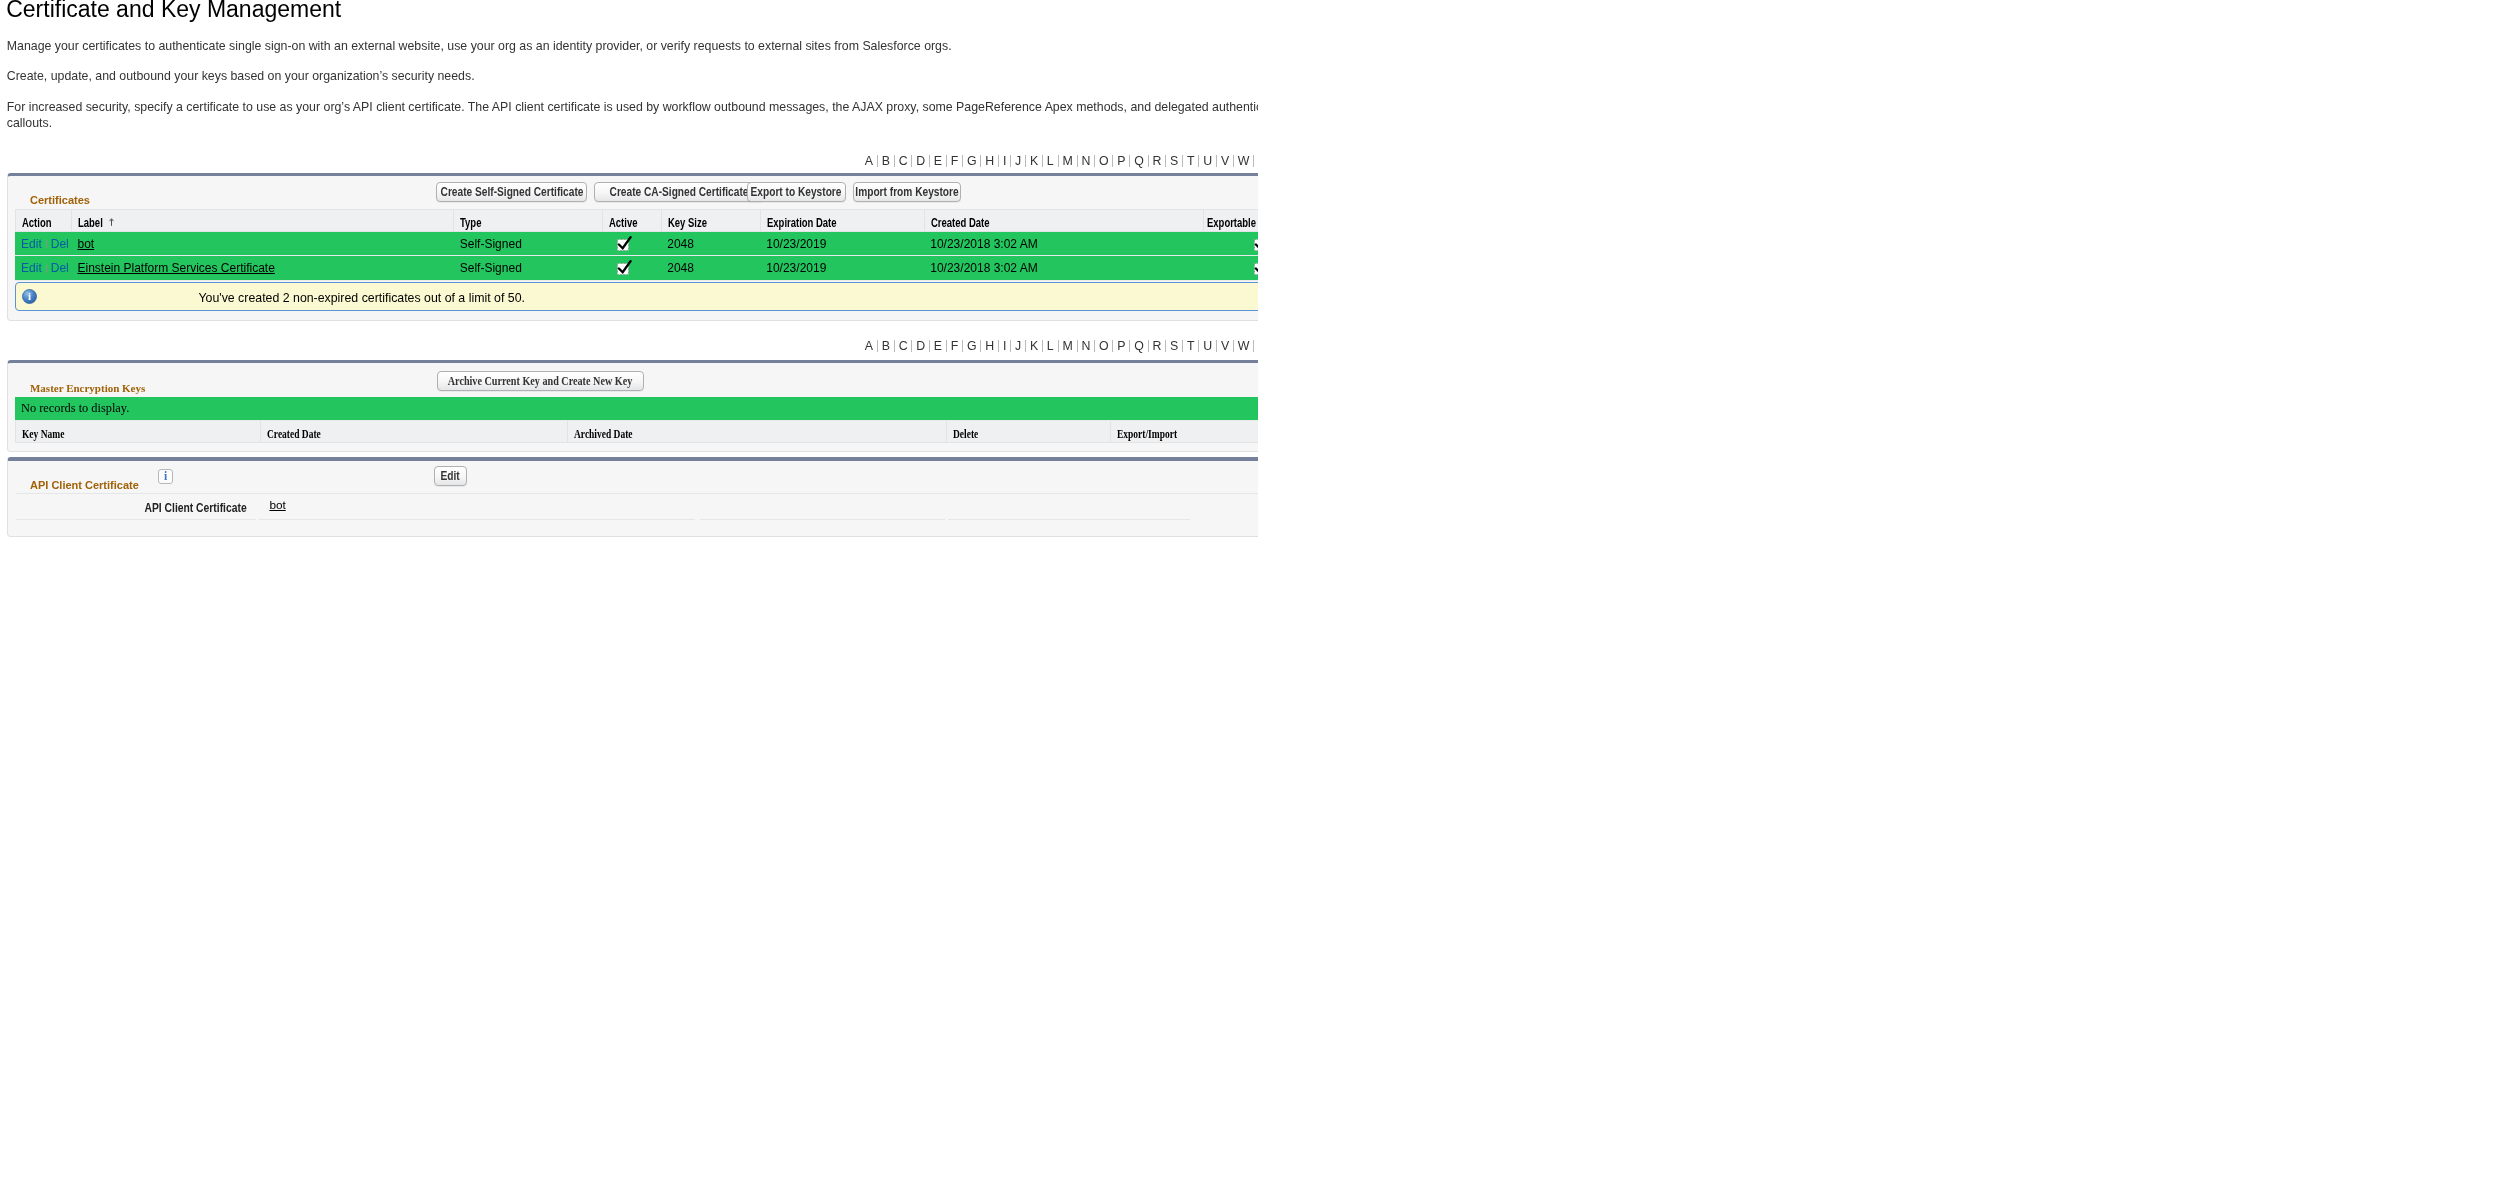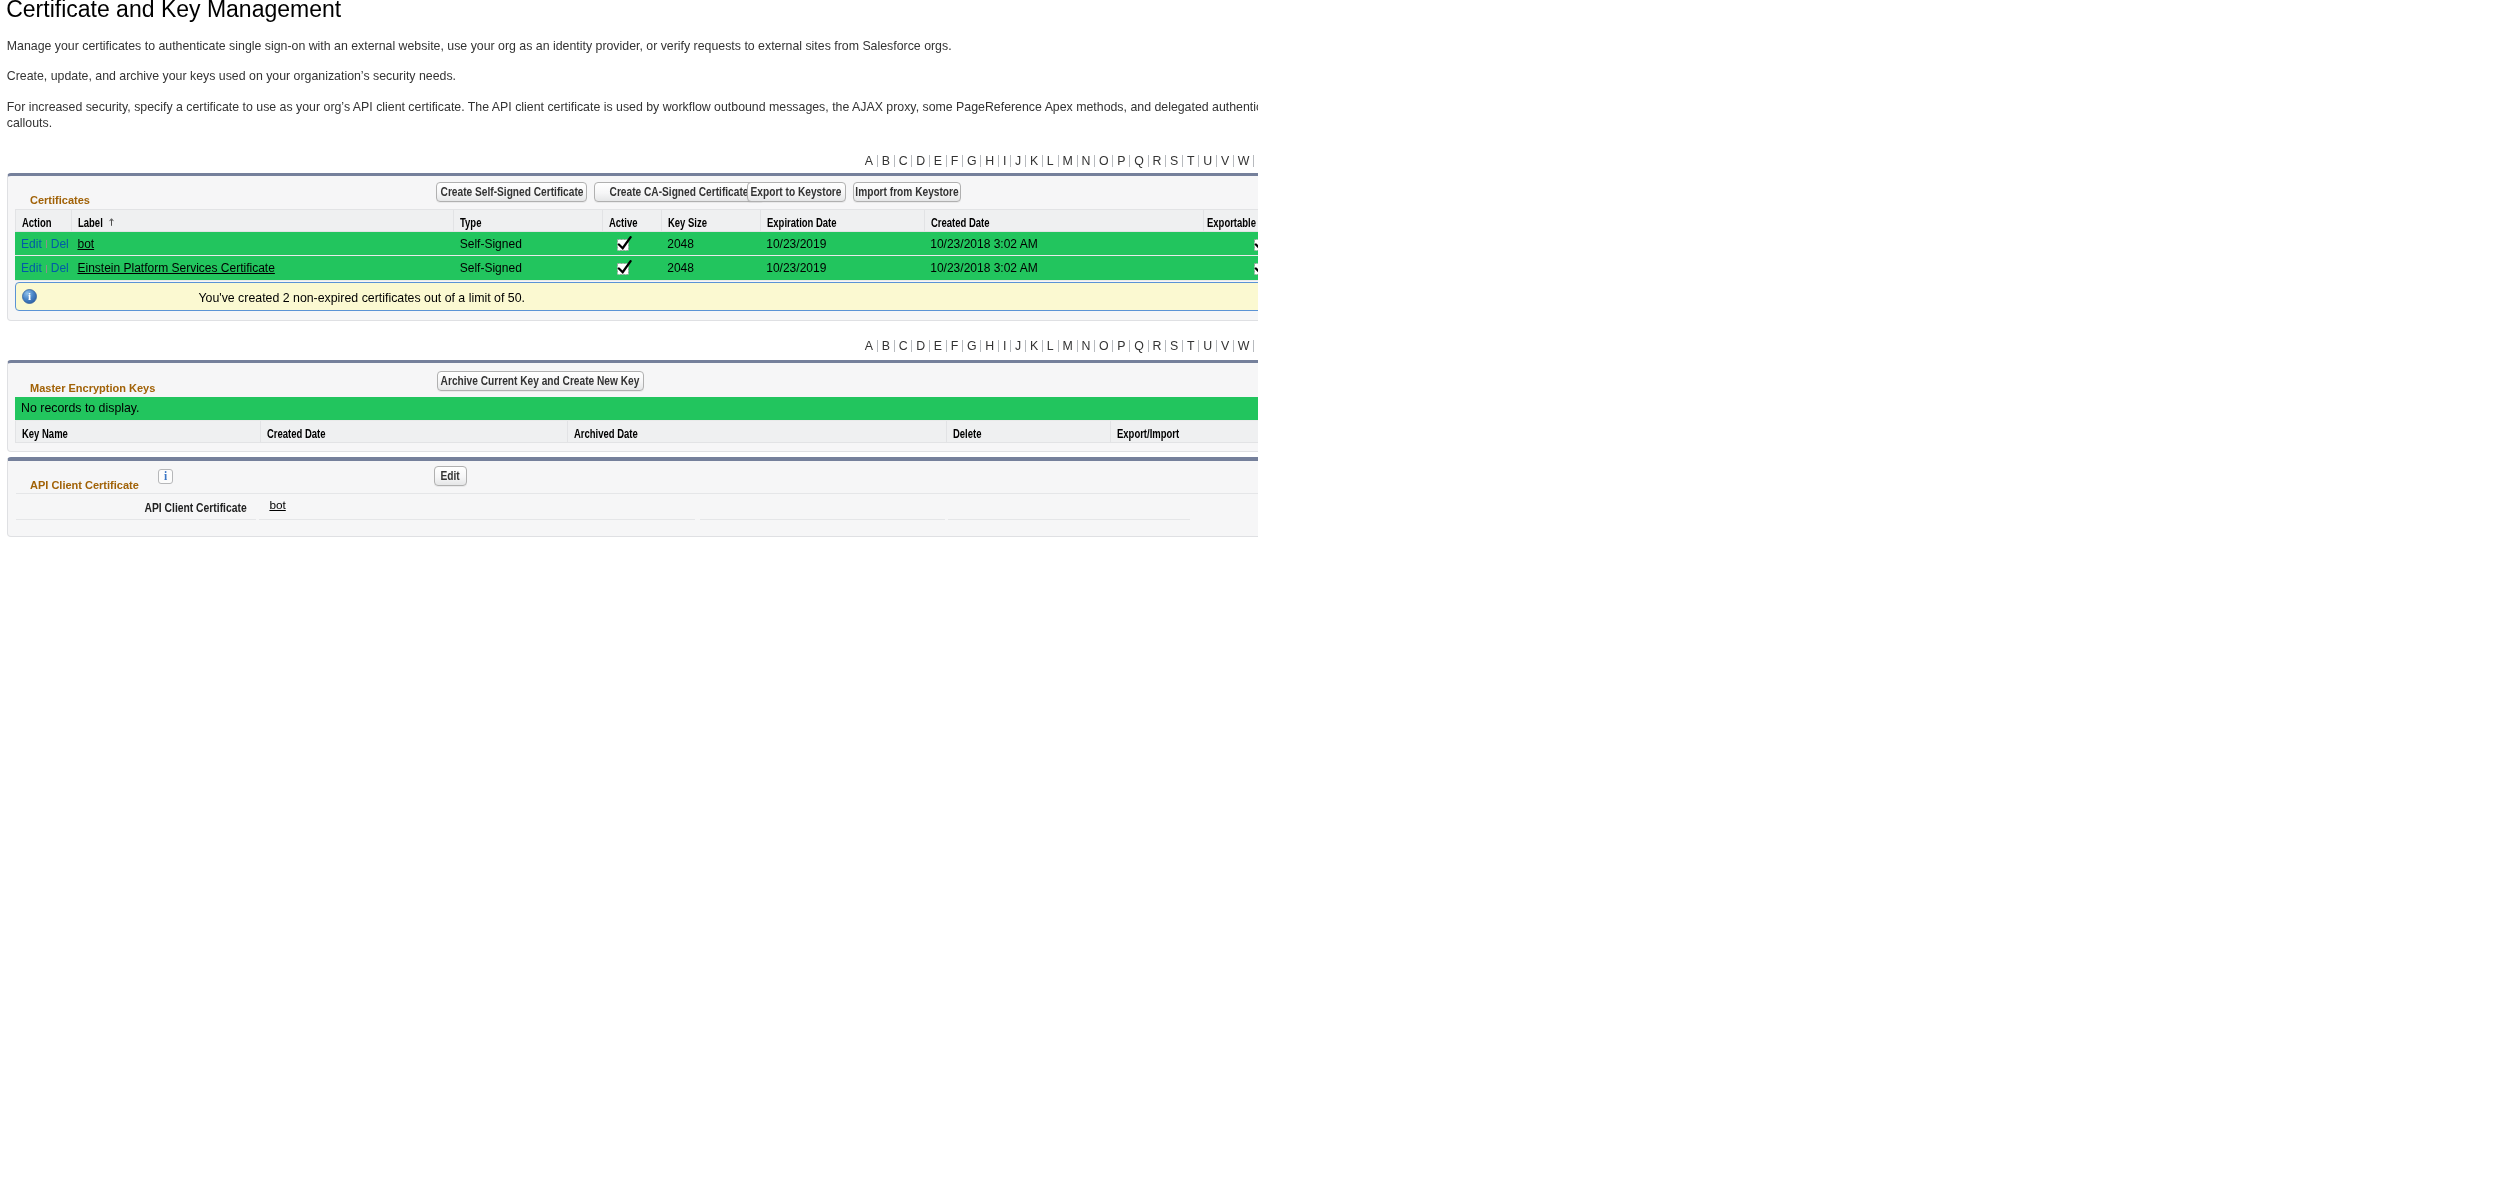--- a/index.html
+++ b/index.html
@@ -22,21 +22,21 @@
 a.al{color:#015ba7;text-decoration:none;}
 a.blk{color:#000;text-decoration:underline;}
 .msg{position:absolute;background:#FBF9D1;border:1px solid #5b93d5;border-radius:4px;}
 .msg .txt{position:absolute;left:174.7px;top:1.4px;line-height:28.4px;font-size:12.35px;color:#000;margin-left:8px;}
 .dline{position:absolute;height:0;border-top:1px solid #e5e6e8;}
 </style>
 </head>
 <body>
 <h1>Certificate and Key Management</h1>
 <p class="desc" style="top:38.3px">Manage your certificates to authenticate single sign-on with an external website, use your org as an identity provider, or verify requests to external sites from Salesforce orgs.</p>
-<p class="desc" style="top:68px">Create, update, and archive your keys used on your organization’s security needs.</p>
+<p class="desc" style="top:68px">Create, update, and outbound your keys based on your organization’s security needs.</p>
 <p class="desc" style="top:98.7px">For increased security, specify a certificate to use as your org’s API client certificate. The API client certificate is used by workflow outbound messages, the AJAX proxy, some PageReference Apex methods, and delegated authentication HTTPS callouts.</p>
 
 <div class="idx" style="top:153.2px">A<i></i>B<i></i>C<i></i>D<i></i>E<i></i>F<i></i>G<i></i>H<i></i>I<i></i>J<i></i>K<i></i>L<i></i>M<i></i>N<i></i>O<i></i>P<i></i>Q<i></i>R<i></i>S<i></i>T<i></i>U<i></i>V<i></i>W<i></i>X<i></i>Y<i></i>Z<i></i>Other<i></i>All</div>
 
 <div class="sec" style="top:172.9px;height:148.3px;box-sizing:border-box;">
   <h3 style="top:10.4px">Certificates</h3>
   <div class="btn" style="left:428.2px;top:6.3px;width:151.1px">
       <span>Create Self-Signed Certificate</span>
     </div>
   <div class="btn" style="left:585.8px;top:6.3px;width:170px">
@@ -125,21 +125,21 @@
         </defs>
       <circle cx="7.5" cy="7.5" r="7" fill="url(#ig)" stroke="#33629e" stroke-width="0.8"></circle>
       <text x="7.5" y="11.4" text-anchor="middle" font-family="Liberation Serif" font-size="11" font-weight="bold" fill="#fff">i</text>
     </svg>
     <div class="txt">You've created 2 non-expired certificates out of a limit of 50.</div>
   </div>
 </div>
 
 <div class="idx" style="top:338.1px">A<i></i>B<i></i>C<i></i>D<i></i>E<i></i>F<i></i>G<i></i>H<i></i>I<i></i>J<i></i>K<i></i>L<i></i>M<i></i>N<i></i>O<i></i>P<i></i>Q<i></i>R<i></i>S<i></i>T<i></i>U<i></i>V<i></i>W<i></i>X<i></i>Y<i></i>Z<i></i>Other<i></i>All</div>
 
-<div class="sec" style="top:360.2px;height:91.8px;box-sizing:border-box;">
+<div class="sec" style="top:360.2px;height:91.8px;box-sizing:border-box;font-family:Liberation Serif, serif;">
   <h3 style="top:10.7px">Master Encryption Keys</h3>
   <div class="btn" style="left:428.5px;top:7.6px;width:207px">
       <span>Archive Current Key and Create New Key</span>
     </div>
   <table class="lst" style="left:6.6px;top:33.6px;width:1326.8px">
     <colgroup>
         <col style="width:245.2px">
         <col style="width:307.5px">
         <col style="width:379px">
         <col style="width:163.5px">

